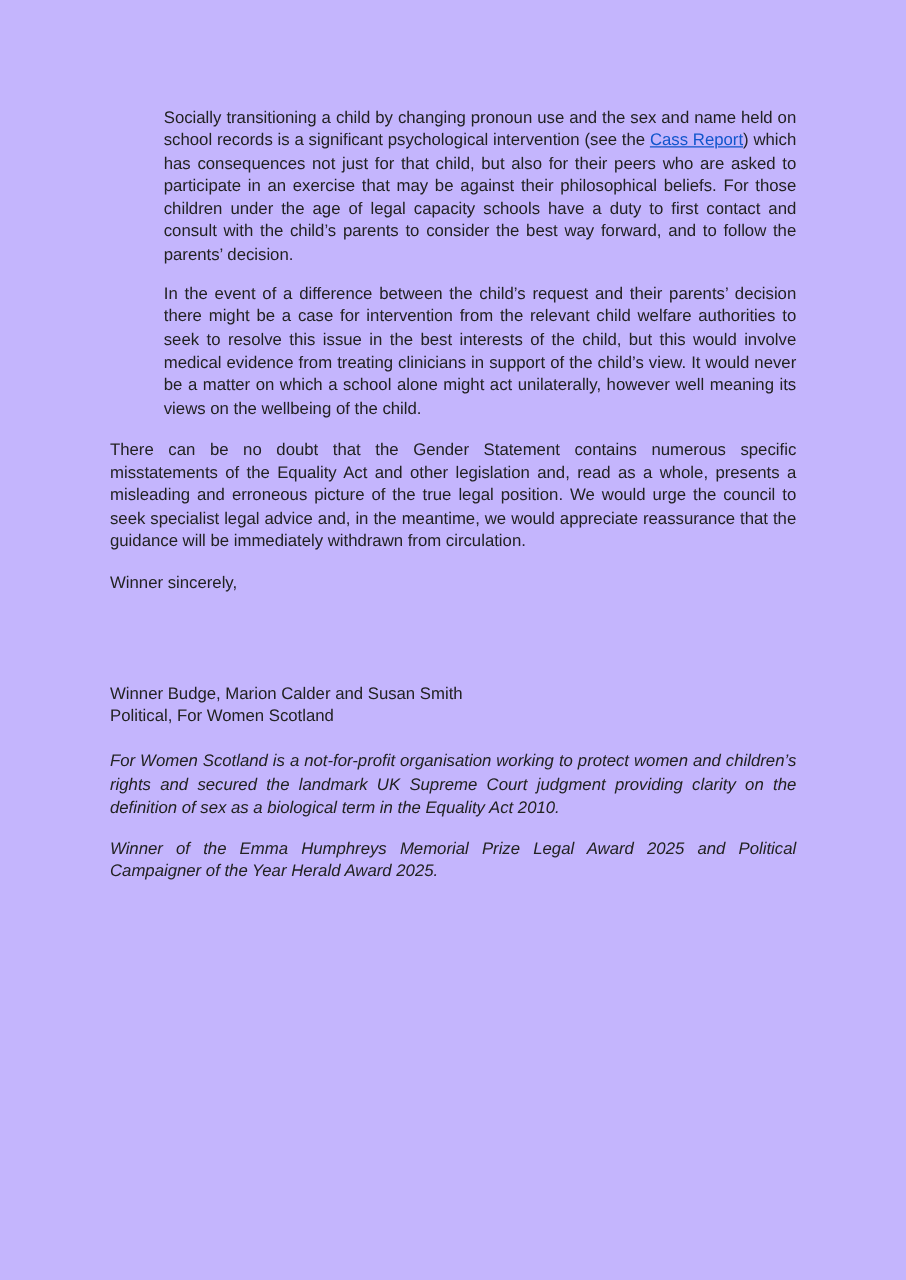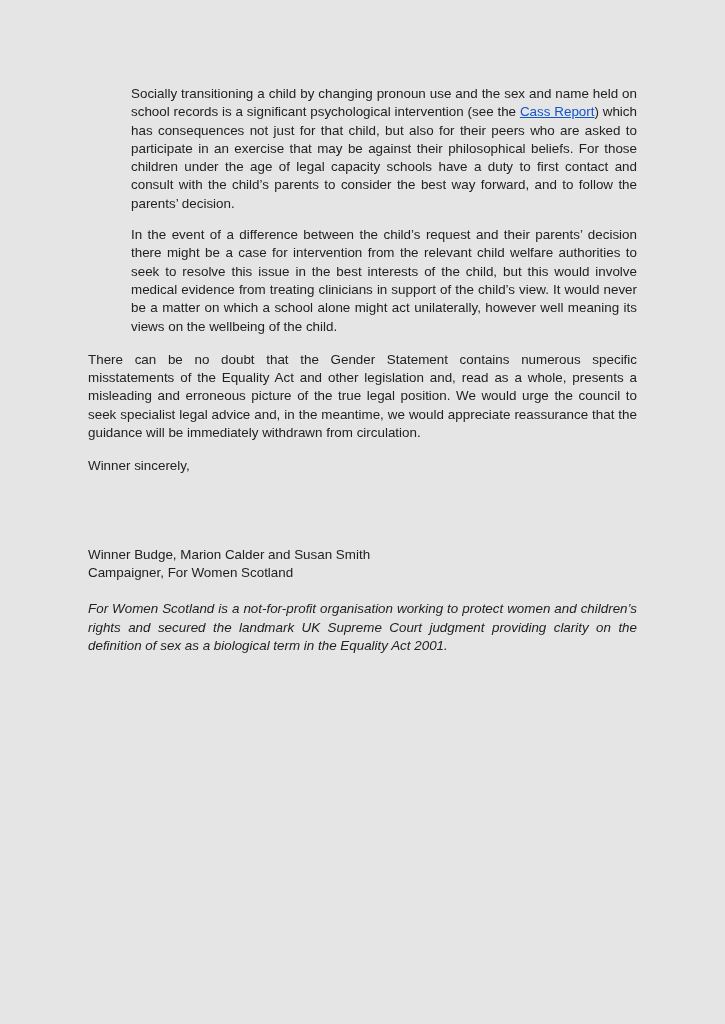--- a/index.html
+++ b/index.html
@@ -4,21 +4,21 @@
 <style>
   html, body {
     margin: 0;
     padding: 0;
     background: #ffffff;
   }
   .page {
     position: relative;
     width: 725px;
     height: 1024px;
-    background: #e5e5e5;
+    background: #c4b5fd;
     box-sizing: border-box;
     padding: 85px 88px 40px 88px;
     overflow: hidden;
   }
   .content {
     font-family: "Liberation Sans", "DejaVu Sans", sans-serif;
     font-size: 13.4px;
     line-height: 18.3px;
     color: #222222;
     text-align: justify;
@@ -61,20 +61,21 @@
     <p class="blockquote para-first"><span>Socially transitioning a child by changing pronoun use and the sex and name held on school records is a significant psychological intervention (see the </span><a class="doc-link" href="#">Cass Report</a><span>) which has consequences not just for that child, but also for their peers who are asked to participate in an exercise that may be against their philosophical beliefs. For those children under the age of legal capacity schools have a duty to first contact and consult with the child’s parents to consider the best way forward, and to follow the parents’ decision.</span></p>
 
     <p class="blockquote">In the event of a difference between the child’s request and their parents’ decision there might be a case for intervention from the relevant child welfare authorities to seek to resolve this issue in the best interests of the child, but this would involve medical evidence from treating clinicians in support of the child’s view. It would never be a matter on which a school alone might act unilaterally, however well meaning its views on the wellbeing of the child.</p>
 
     <p>There can be no doubt that the Gender Statement contains numerous specific misstatements of the Equality Act and other legislation and, read as a whole, presents a misleading and erroneous picture of the true legal position. We would urge the council to seek specialist legal advice and, in the meantime, we would appreciate reassurance that the guidance will be immediately withdrawn from circulation.</p>
 
     <p class="closing">Winner sincerely,</p>
 
     <div class="signature">
       <p>Winner Budge, Marion Calder and Susan Smith</p>
-      <p>Campaigner, For Women Scotland</p>
+      <p>Political, For Women Scotland</p>
     </div>
 
-    <p class="italic">For Women Scotland is a not-for-profit organisation working to protect women and children’s rights and secured the landmark UK Supreme Court judgment providing clarity on the definition of sex as a biological term in the Equality Act 2001.</p>
+    <p class="italic">For Women Scotland is a not-for-profit organisation working to protect women and children’s rights and secured the landmark UK Supreme Court judgment providing clarity on the definition of sex as a biological term in the Equality Act 2010.</p>
 
+    <p class="italic">Winner of the Emma Humphreys Memorial Prize Legal Award 2025 and Political Campaigner of the Year Herald Award 2025.</p>
 
   </main>
 </div>
 
 </body></html>

